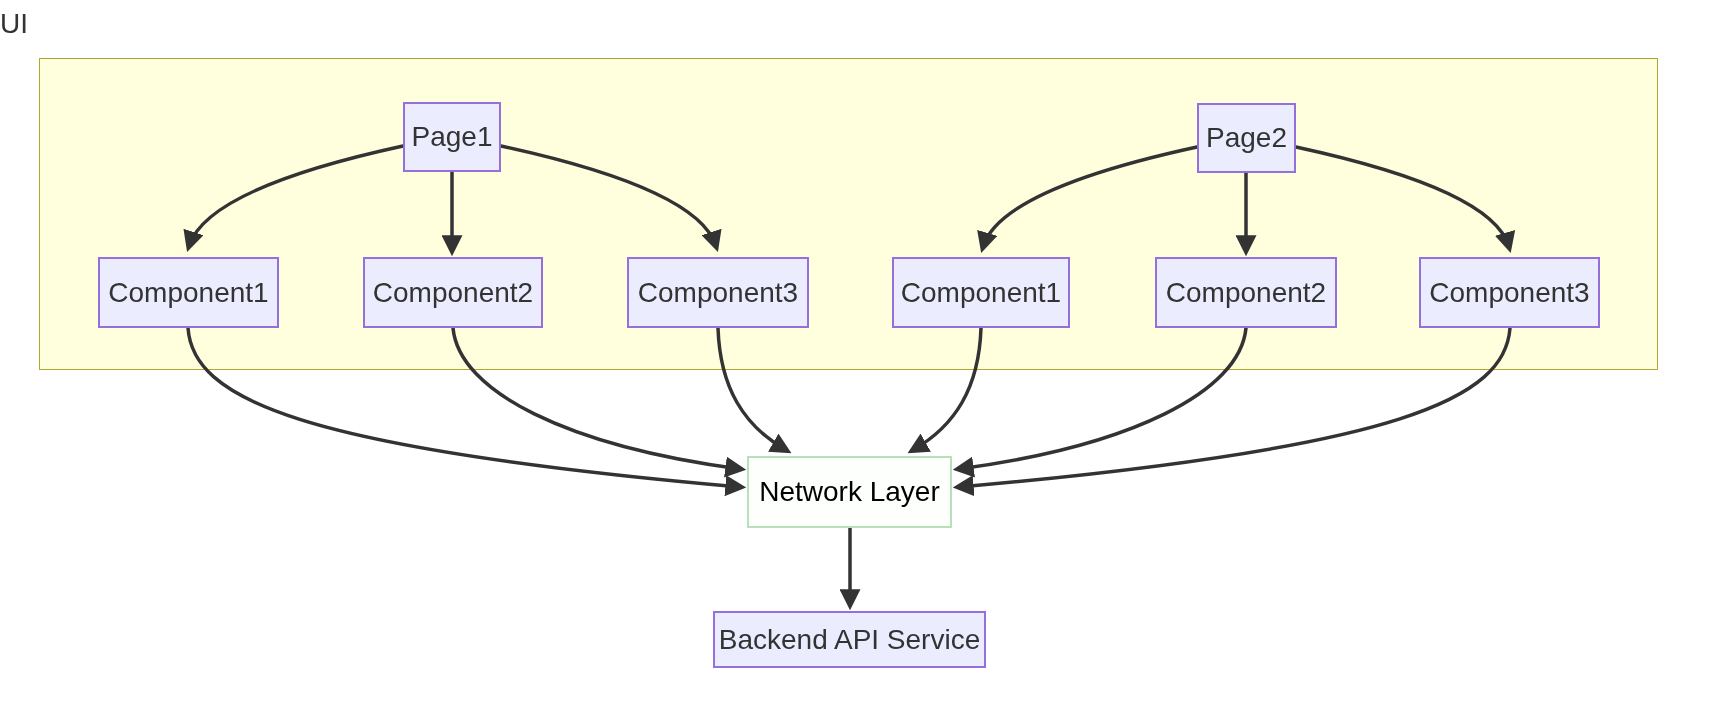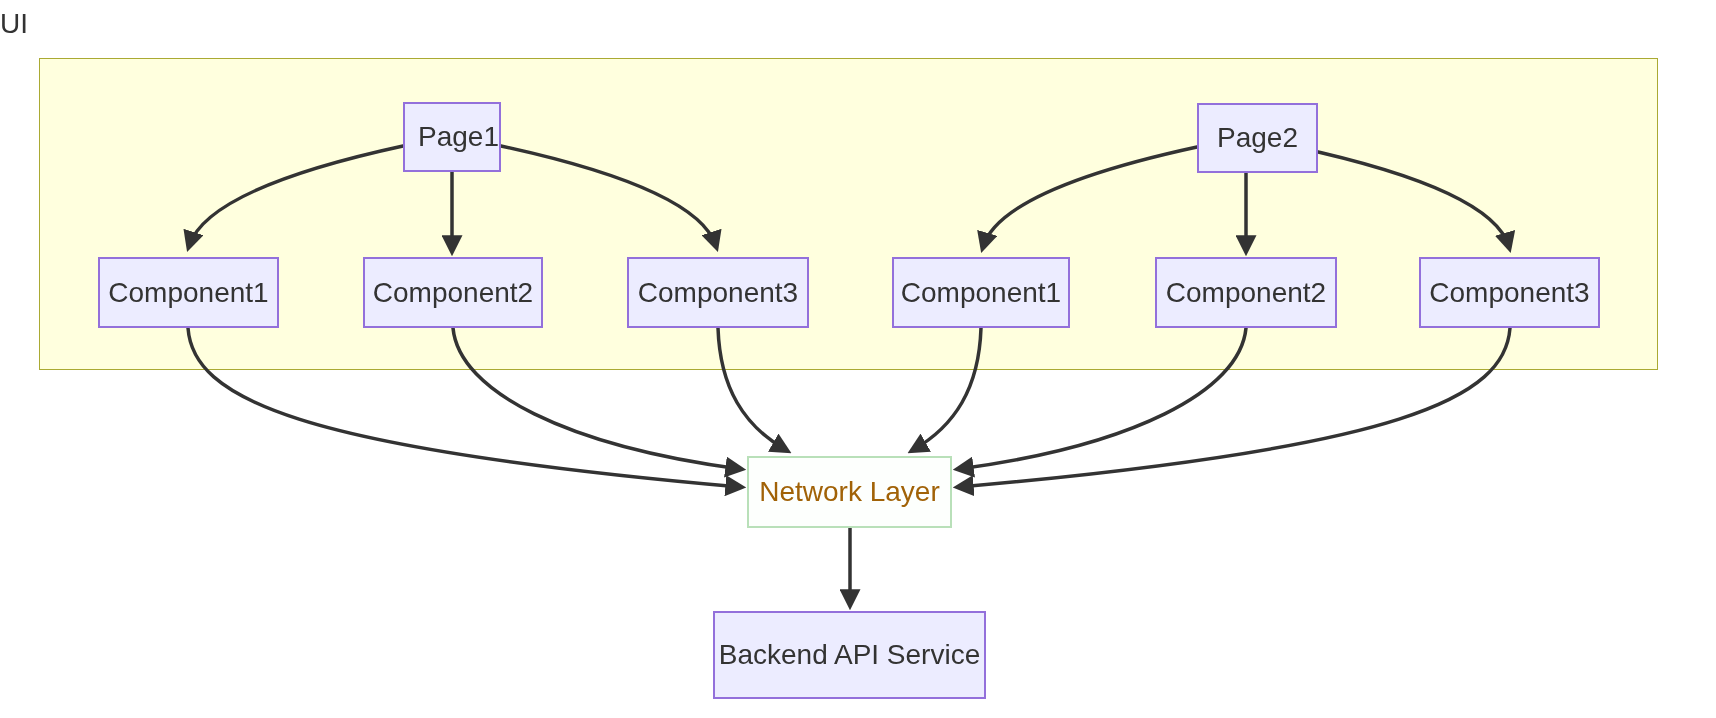--- a/index.html
+++ b/index.html
@@ -42,33 +42,33 @@
     border: 2px solid #9370db;
     box-sizing: border-box;
     color: #333333;
     font-size: 28px;
     white-space: nowrap;
     z-index: 4;
   }
   .node.network {
     background: #fdfffd;
     border: 2px solid #b9e0b9;
-    color: #a16207;
+    color: #000000;
   }
   
-  .n-page1      { left: 403px;  top: 102px; width: 98px;  height: 70px; justify-content: flex-end; }
-  .n-page2      { left: 1197px; top: 103px; width: 121px;  height: 70px; }
+  .n-page1      { left: 403px;  top: 102px; width: 98px;  height: 70px; }
+  .n-page2      { left: 1197px; top: 103px; width: 99px;  height: 70px; }
   .n-l-comp1    { left: 98px;   top: 257px; width: 181px; height: 71px; }
   .n-l-comp2    { left: 363px;  top: 257px; width: 180px; height: 71px; }
   .n-l-comp3    { left: 627px;  top: 257px; width: 182px; height: 71px; }
   .n-r-comp1    { left: 892px;  top: 257px; width: 178px; height: 71px; }
   .n-r-comp2    { left: 1155px; top: 257px; width: 182px; height: 71px; }
   .n-r-comp3    { left: 1419px; top: 257px; width: 181px; height: 71px; }
   .n-network    { left: 747px;  top: 456px; width: 205px; height: 72px; }
-  .n-backend    { left: 713px;  top: 611px; width: 273px; height: 88px; }
+  .n-backend    { left: 713px;  top: 611px; width: 273px; height: 57px; }
   .edge {
     fill: none;
     stroke: #333333;
     stroke-width: 3.5px;
     stroke-linecap: round;
   }
 </style>
 </head>
 <body>
 

